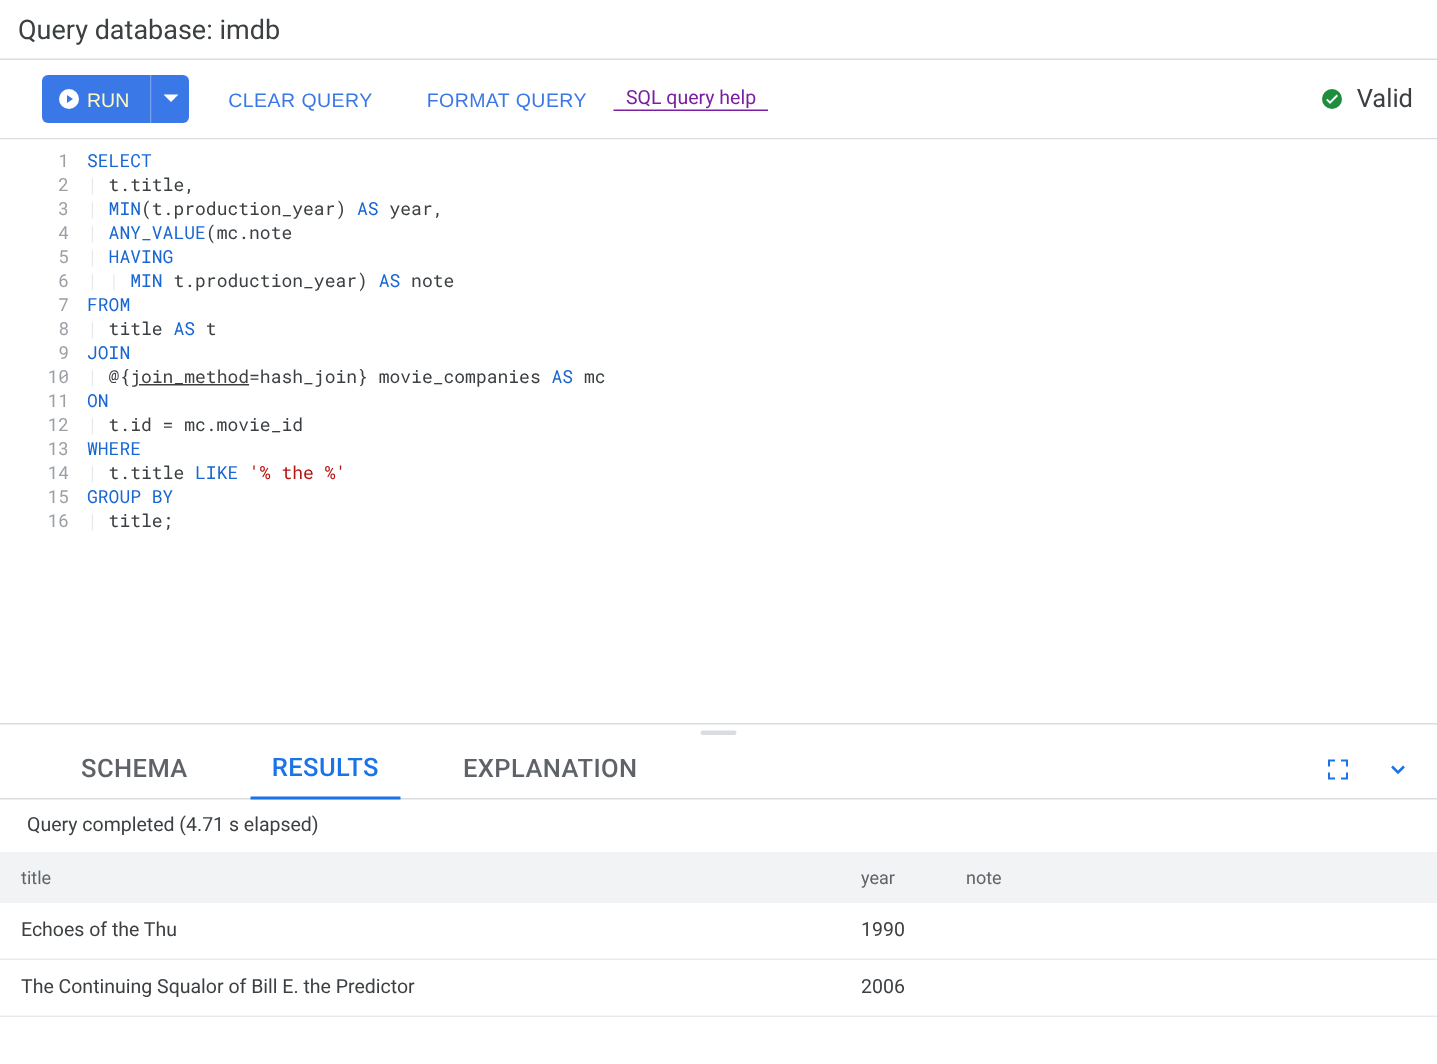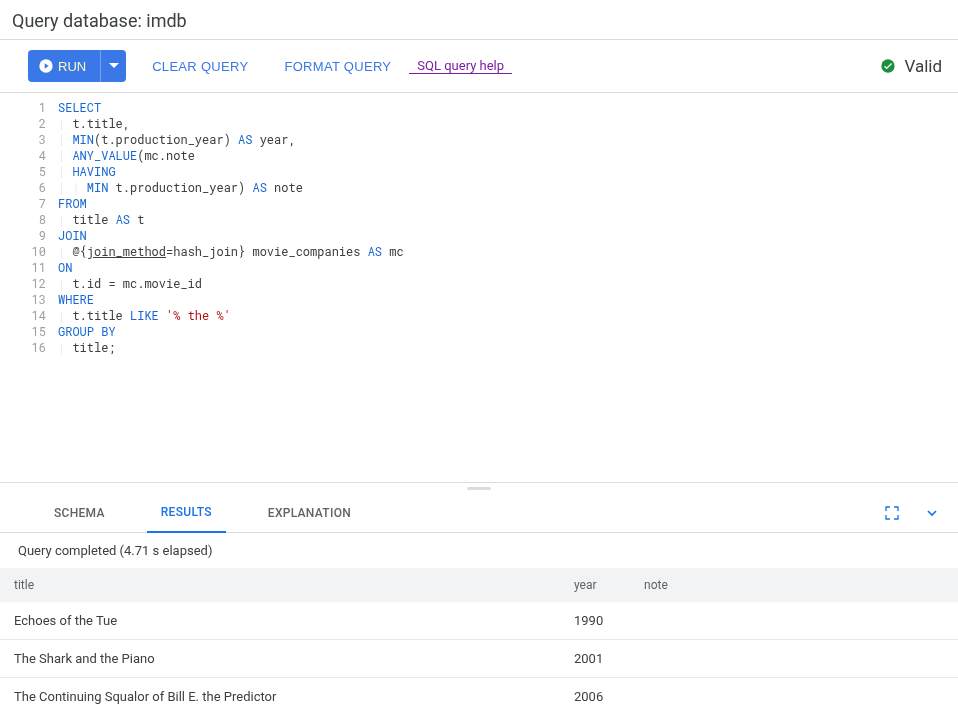--- a/index.html
+++ b/index.html
@@ -17,21 +17,21 @@
 .editor-area { display: flex; min-height: 390px; background: #fff; border-bottom: 1px solid #dadce0; }
 .gutter { width: 58px; text-align: right; padding: 6px 12px 6px 0; color: #9aa0a6; font-family: "Roboto Mono", Menlo, Consolas, monospace; font-size: 12px; line-height: 16px; user-select: none; }
 .code { flex: 1; padding: 6px 0; font-family: "Roboto Mono", Menlo, Consolas, monospace; font-size: 12px; line-height: 16px; white-space: pre; color: #3c4043; }
 .kw { color: #1967d2; }
 .str { color: #b31412; }
 .hint { color: #404040; text-decoration: underline; }
 .guide { color: #e8eaed; }
 .drag-handle { height: 10px; display: flex; align-items: center; justify-content: center; cursor: row-resize; }
 .drag-handle .bar { width: 24px; height: 3px; background: #dadce0; border-radius: 2px; }
 .tabs-row { display: flex; align-items: center; border-bottom: 1px solid #dadce0; padding: 0 14px 0 40px; height: 40px; }
-.tab { font-size: 12px; font-weight: 500; color: #5f6368; padding: 0 14px; height: 40px; display: flex; align-items: center; cursor: pointer; letter-spacing: 0.3px; }
+.tab { font-size: 17px; font-weight: 500; color: #5f6368; padding: 0 14px; height: 40px; display: flex; align-items: center; cursor: pointer; letter-spacing: 0.3px; }
 .tab.active { color: #1a73e8; border-bottom: 2px solid #1a73e8; }
 .tab-gap { width: 28px; }
 .right-icons { margin-left: auto; display: flex; align-items: center; gap: 16px; }
 .icon-btn { background: none; border: none; cursor: pointer; color: #1a73e8; padding: 4px; display: flex; }
 .status-msg { padding: 10px 18px; font-size: 13px; color: #3c4043; }
 .results-table { width: 100%; border-collapse: collapse; }
 .results-table thead th { text-align: left; font-weight: 400; font-size: 12px; color: #5f6368; background: #f1f3f4; padding: 10px 14px; }
 .results-table td { font-size: 13px; color: #3c4043; padding: 11px 14px; border-bottom: 1px solid #e8eaed; }
 .col-title { width: 560px; }
 .col-year { width: 70px; }
@@ -118,27 +118,22 @@
 <table class="results-table">
   <thead>
     <tr>
       <th class="col-title">title</th>
       <th class="col-year">year</th>
       <th>note</th>
     </tr>
   </thead>
   <tbody id="results-body">
       <tr>
-        <td>Echoes of the Tue</td>
+        <td>Echoes of the Thu</td>
         <td>1990</td>
-        <td></td>
-      </tr>
-      <tr>
-        <td>The Shark and the Piano</td>
-        <td>2001</td>
         <td></td>
       </tr>
       <tr>
         <td>The Continuing Squalor of Bill E. the Predictor</td>
         <td>2006</td>
         <td></td>
       </tr>
     </tbody>
 </table>
 

